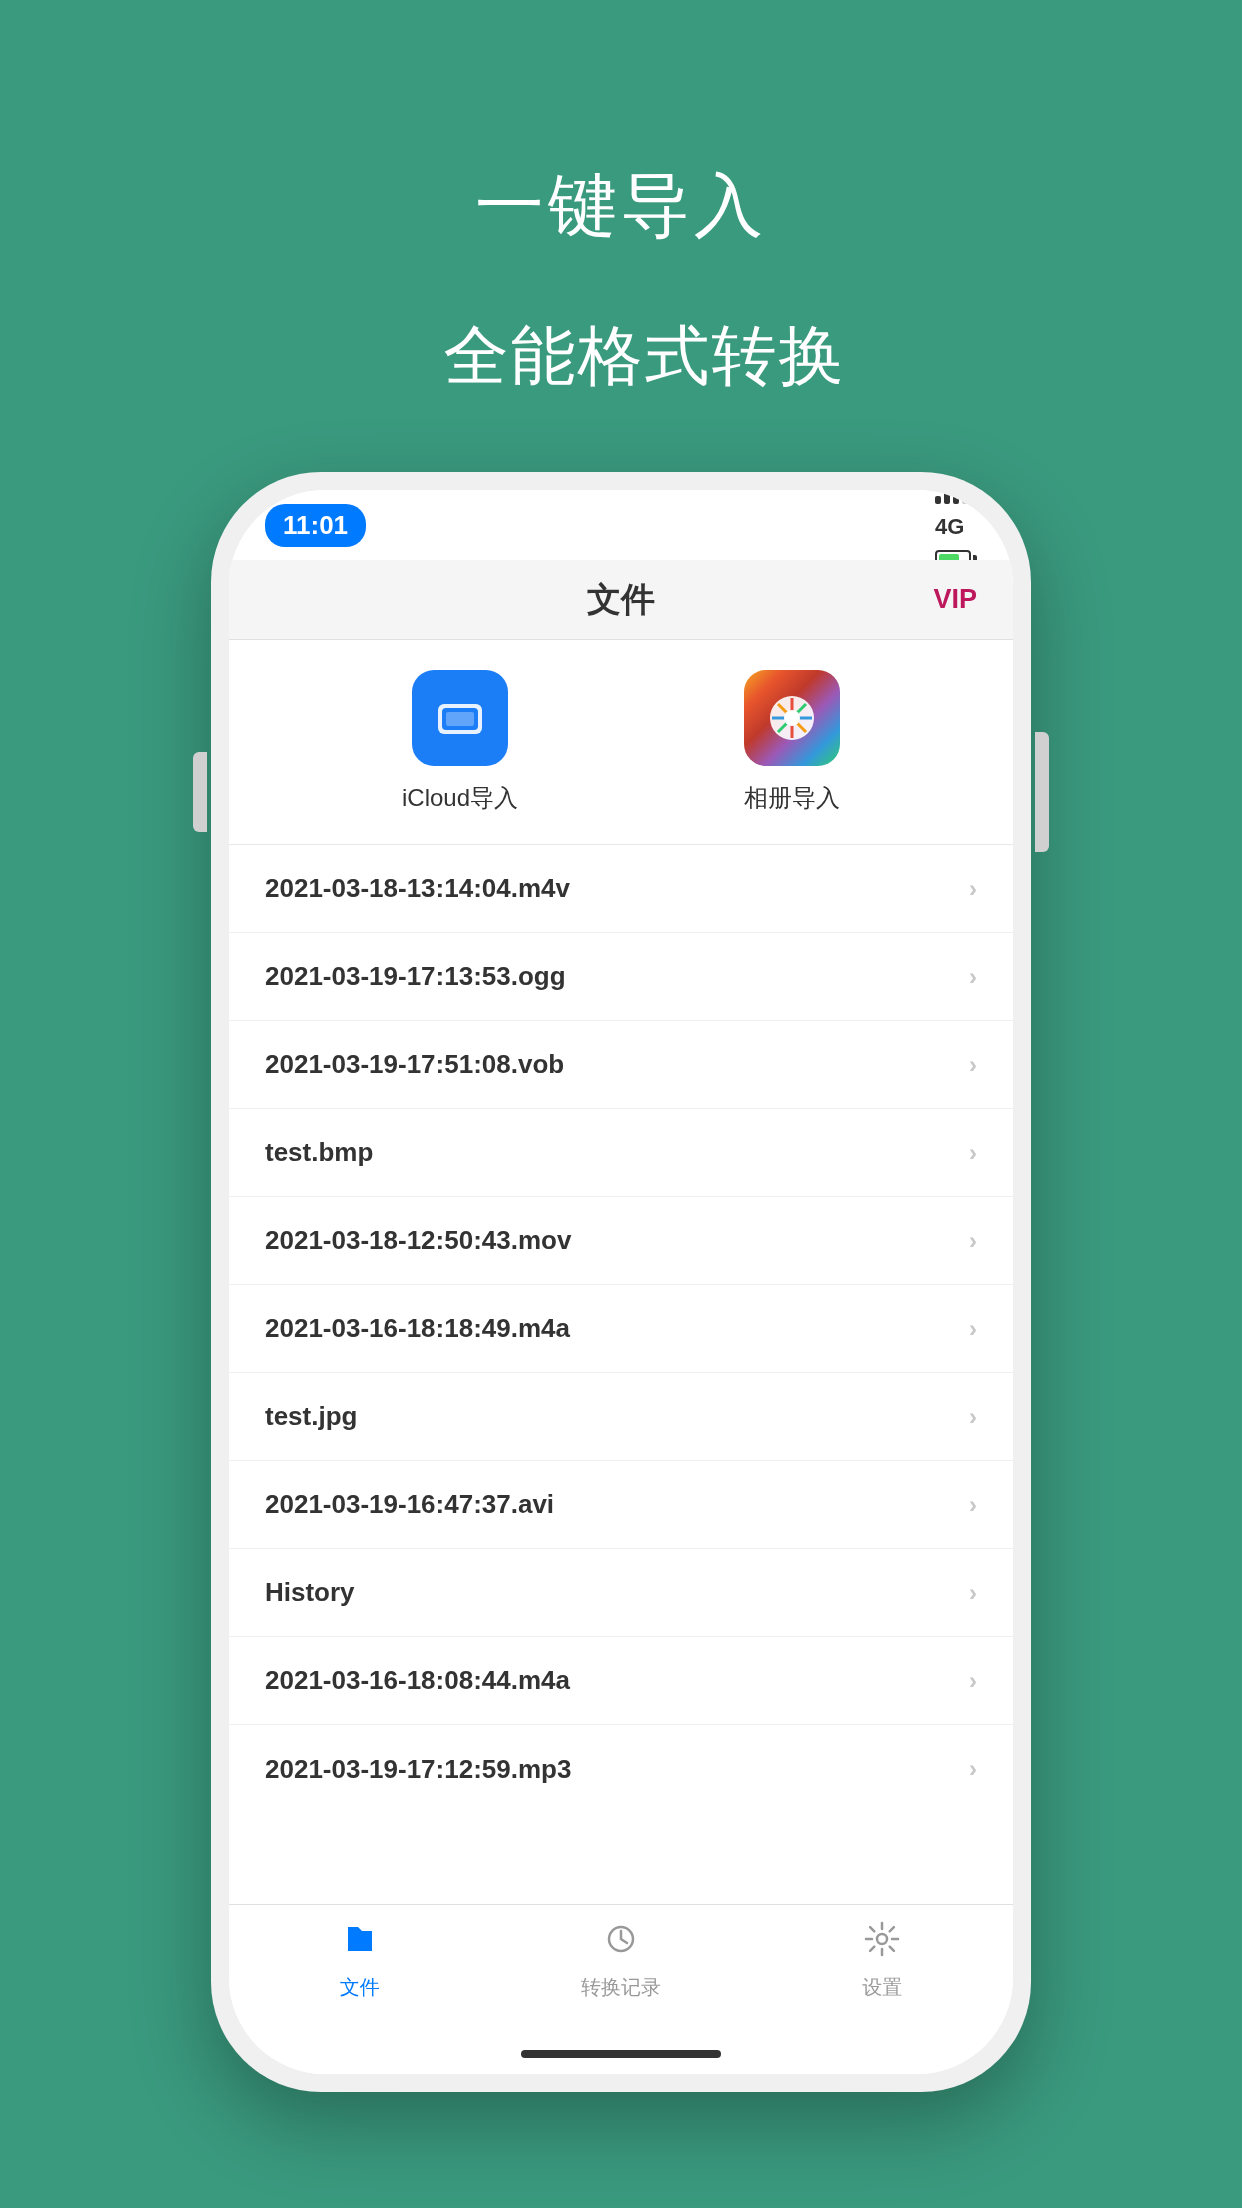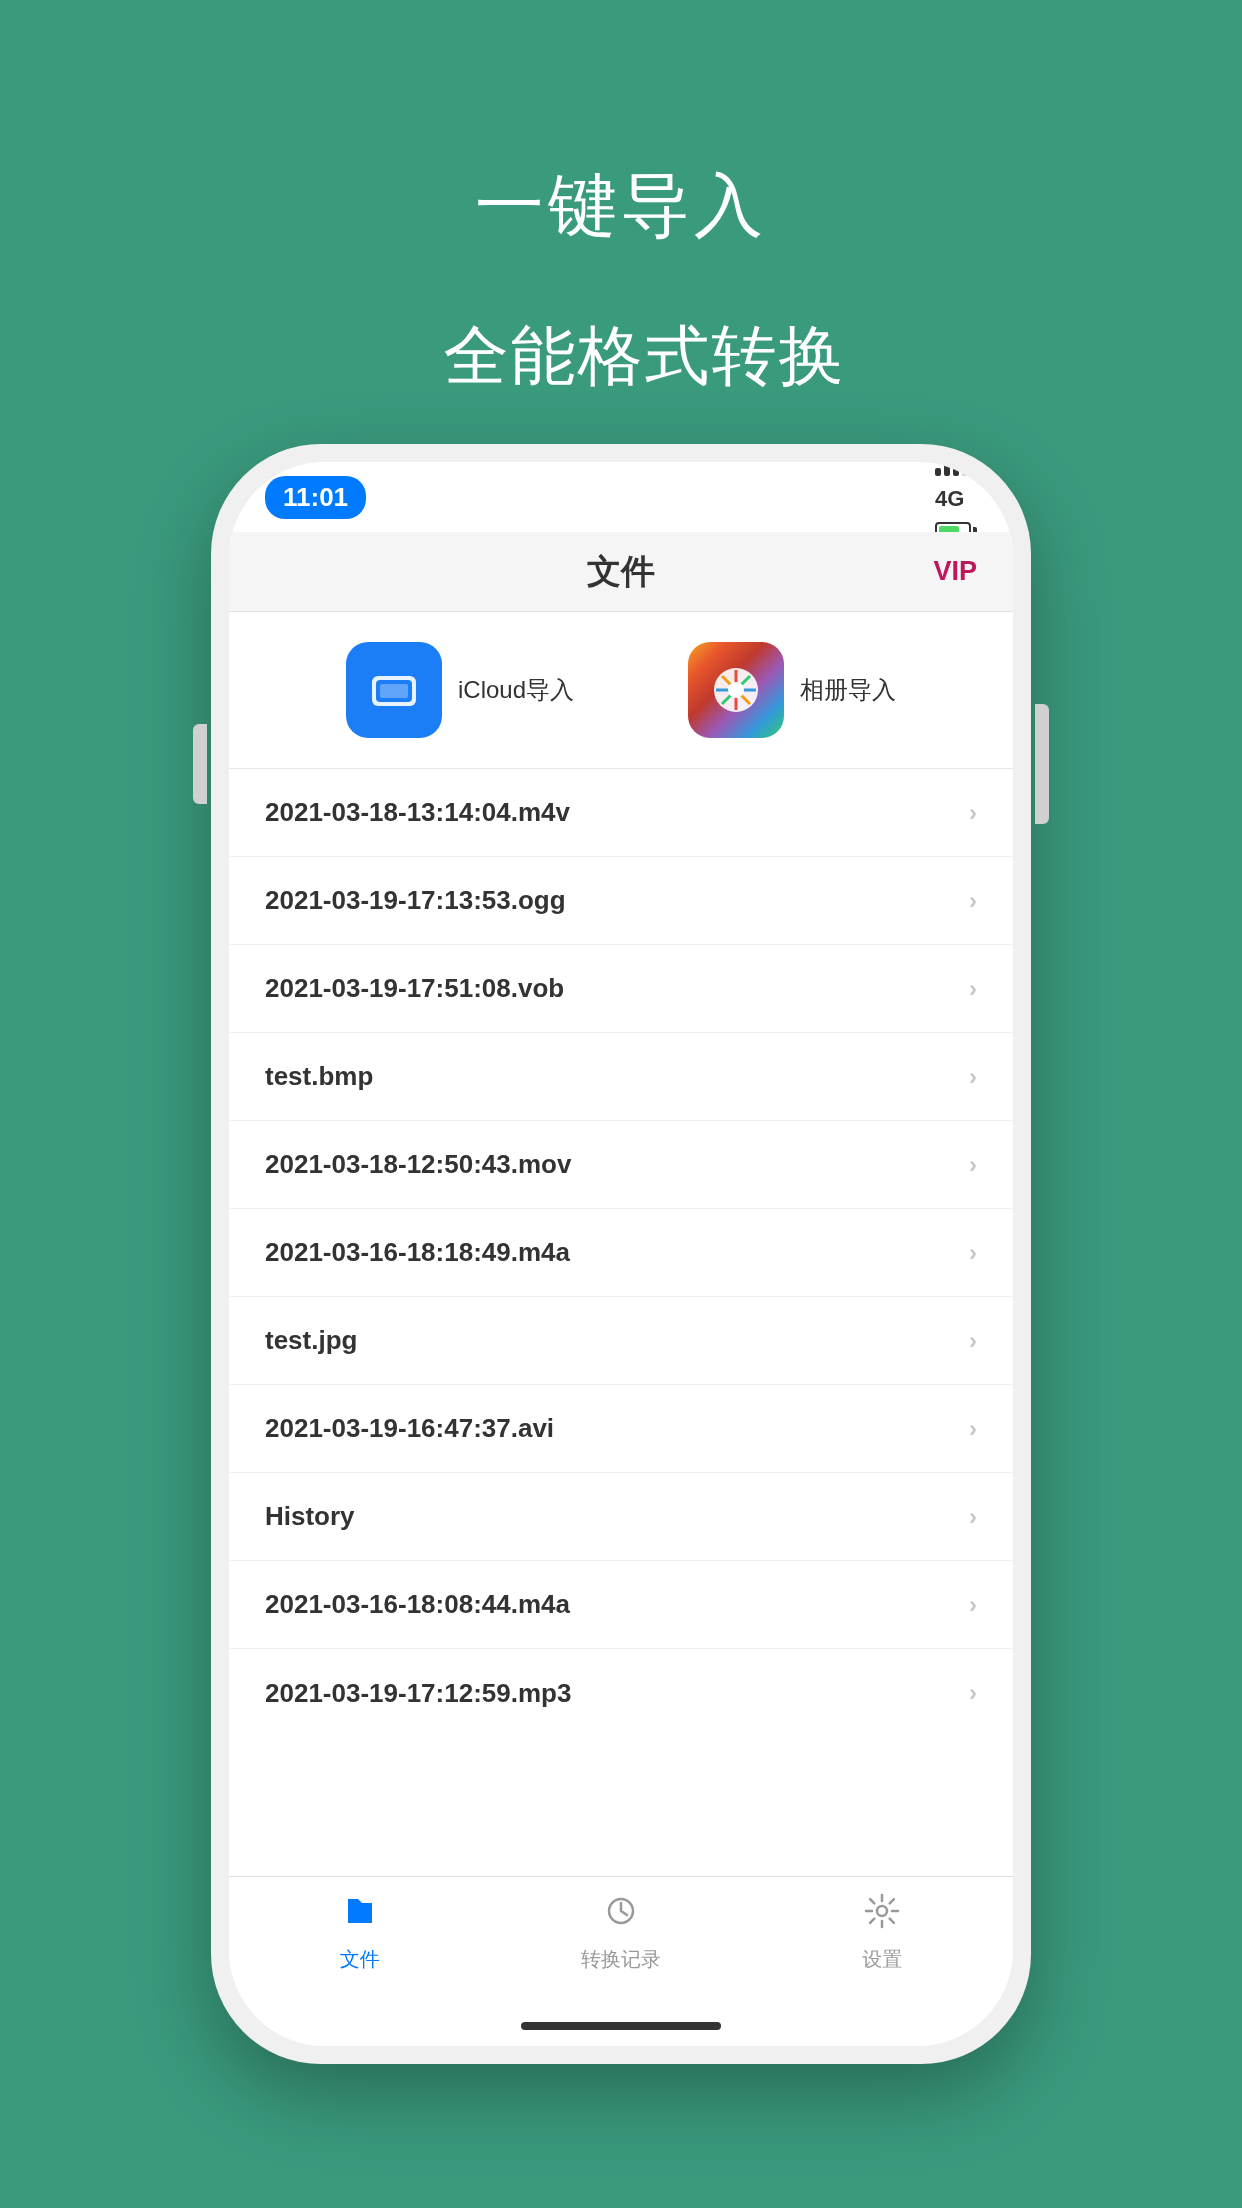--- a/index.html
+++ b/index.html
@@ -28,21 +28,21 @@
       color: white;
       font-size: 65px;
       font-weight: 400;
       margin-top: 60px;
       letter-spacing: 2px;
       margin-left: 47px;
     }
 
     
     .phone-wrapper {
-      margin-top: 44px;
+      margin-top: 72px;
       position: relative;
       width: 820px;
       height: 1164px;
       padding-left: 32px;
     }
 
     .phone-outer {
       width: 820px;
       height: 1620px;
       background: #f0f0f0;
@@ -192,21 +192,21 @@
     .import-section {
       background: white;
       display: flex;
       justify-content: space-around;
       padding: 30px 60px;
       border-bottom: 1px solid #e8e8e8;
     }
 
     .import-item {
       display: flex;
-      flex-direction: row;
+      flex-direction: column;
       align-items: center;
       gap: 16px;
     }
 
     .import-icon {
       width: 96px;
       height: 96px;
       border-radius: 22px;
       display: flex;
       align-items: center;

